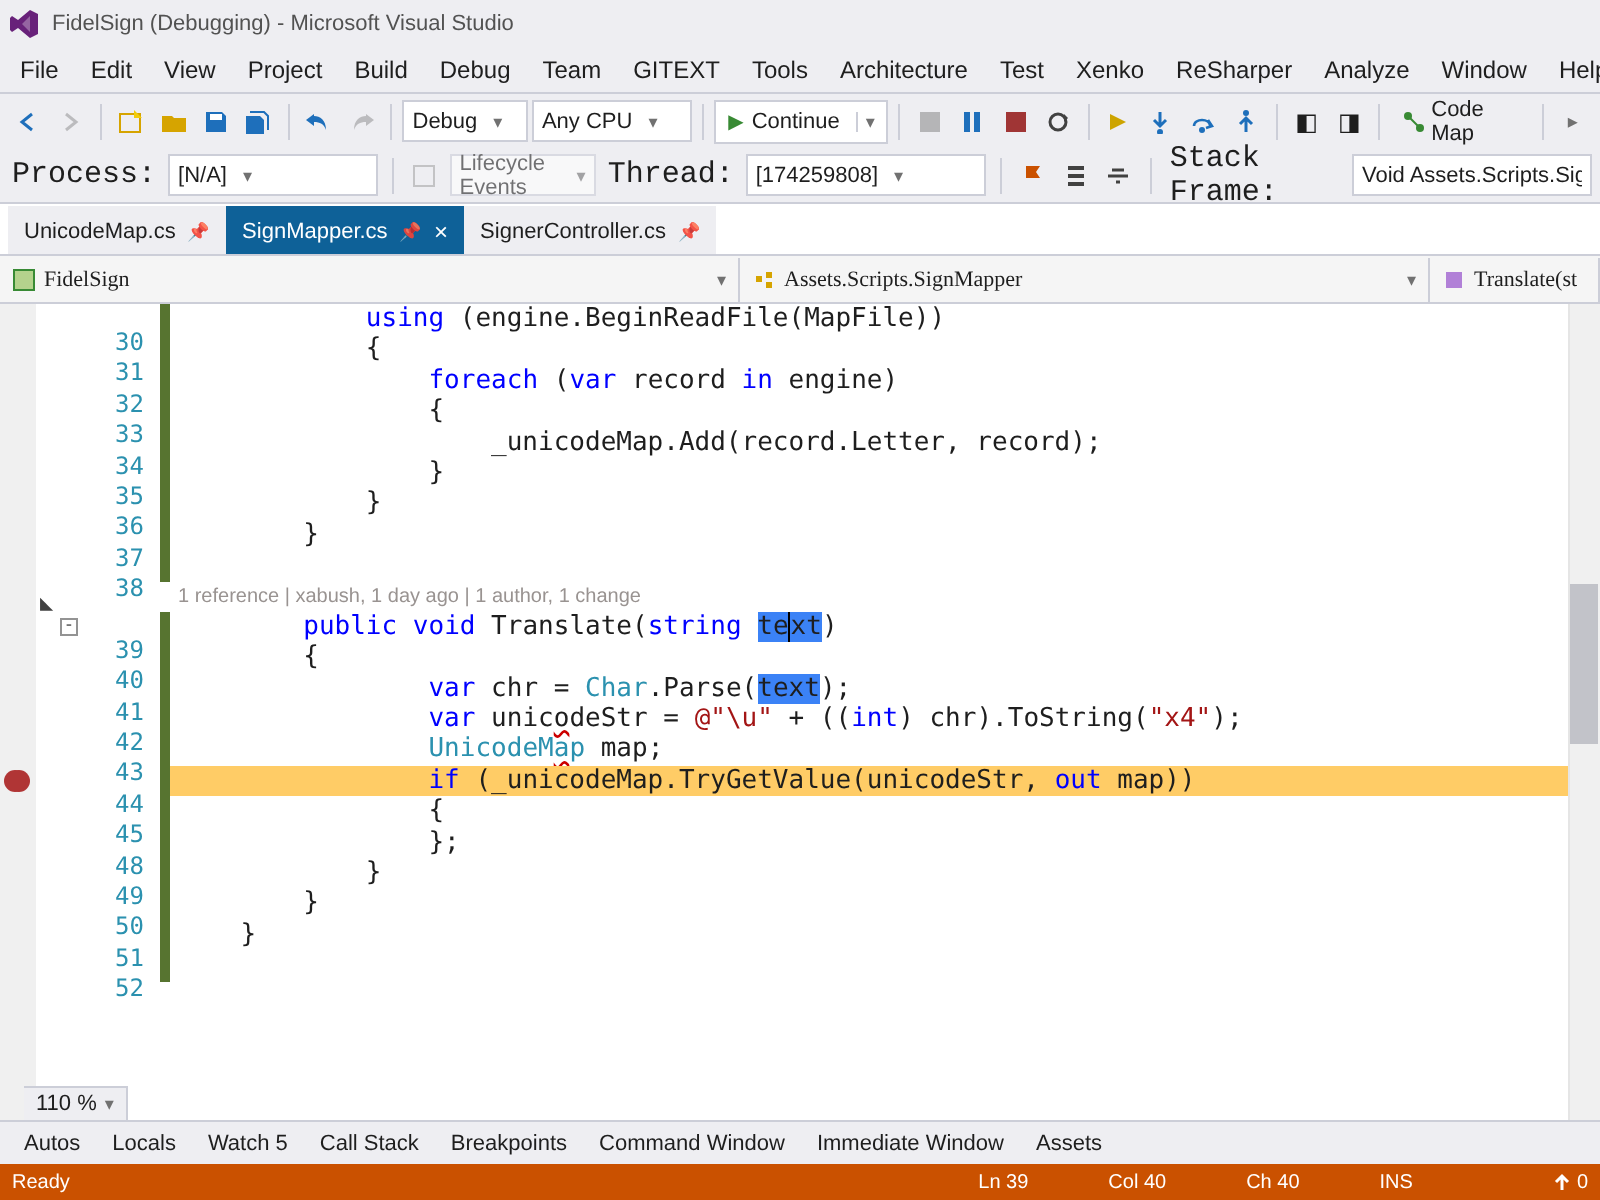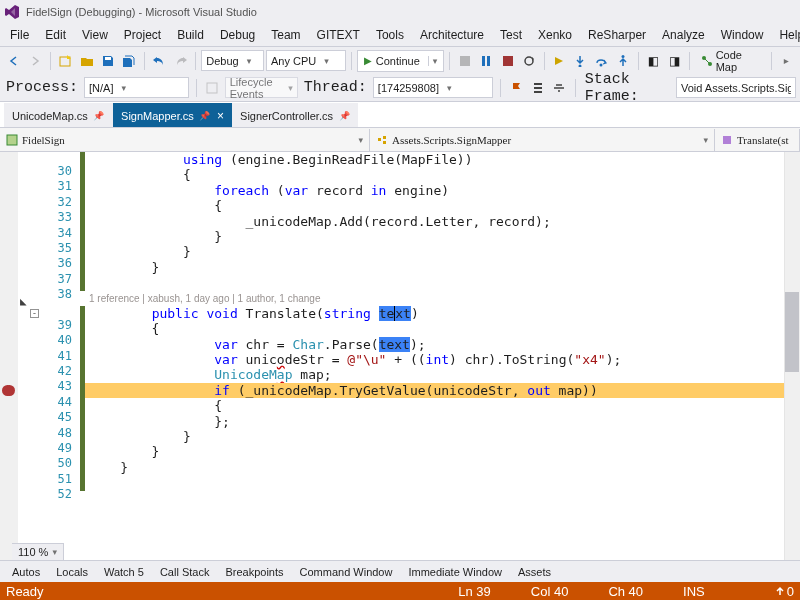--- a/index.html
+++ b/index.html
@@ -50,21 +50,21 @@
   .breakpoint-dot { width: 11px; height: 11px; background: #b03535; border-radius: 50%; position: absolute; left: 4px; }
   .codelens { font-size: 10px; color: #999391; font-family: "Segoe UI", sans-serif; padding-left: 4px; }
   .outline-box { position:absolute; left: 27px; width:9px; height:9px; border:1px solid #939393; background:#fff; font-size:9px; line-height:7px; text-align:center; color:#555;}
   .scroll-thumb-v { position:absolute; right:1px; top:140px; width:14px; height:80px; background:#c2c3c9; }
   .scroll-track-v { position:absolute; right:0; top:0; bottom:0; width:16px; background:#f0f0f0; border-left:1px solid #e5e5e5;}
   .zoom { position: absolute; bottom: 0; left: 0; font-size: 11px; padding: 2px 6px; border-top:1px solid #ccced8; border-right:1px solid #ccced8; background:#eeeef2; display:flex; align-items:center; gap:4px;margin-left:12px;}
 
   .bottom-tabs { position: absolute; bottom: 18px; left: 0; right: 0; height: 22px; background: #eeeef2; display:flex; align-items:center; padding: 0 4px; gap: 0; border-top:1px solid #ccced8;}
   .btab { padding: 3px 8px; font-size: 11px; color: #1e1e1e; }
   
-  .statusbar { position: absolute; bottom: 0; left: 0; right: 0; height: 18px; background: #ca5100; color: #fff; display:flex; align-items:center; font-size: 13px; padding: 0 6px; justify-content: space-between;}
+  .statusbar { position: absolute; bottom: 0; left: 0; right: 0; height: 18px; background: #ca5100; color: #fff; display:flex; align-items:center; font-size: 10px; padding: 0 6px; justify-content: space-between;}
   .statusbar .sb-right { display:flex; align-items:center; gap: 40px; }
   .sb-arrow { display:flex; align-items:center; gap:2px; margin-left: 30px;}
   
   svg { display: block; }
 </style>
 </head>
 <body>
 
 <div class="titlebar">
   <svg class="vs-icon" viewBox="0 0 16 16">

